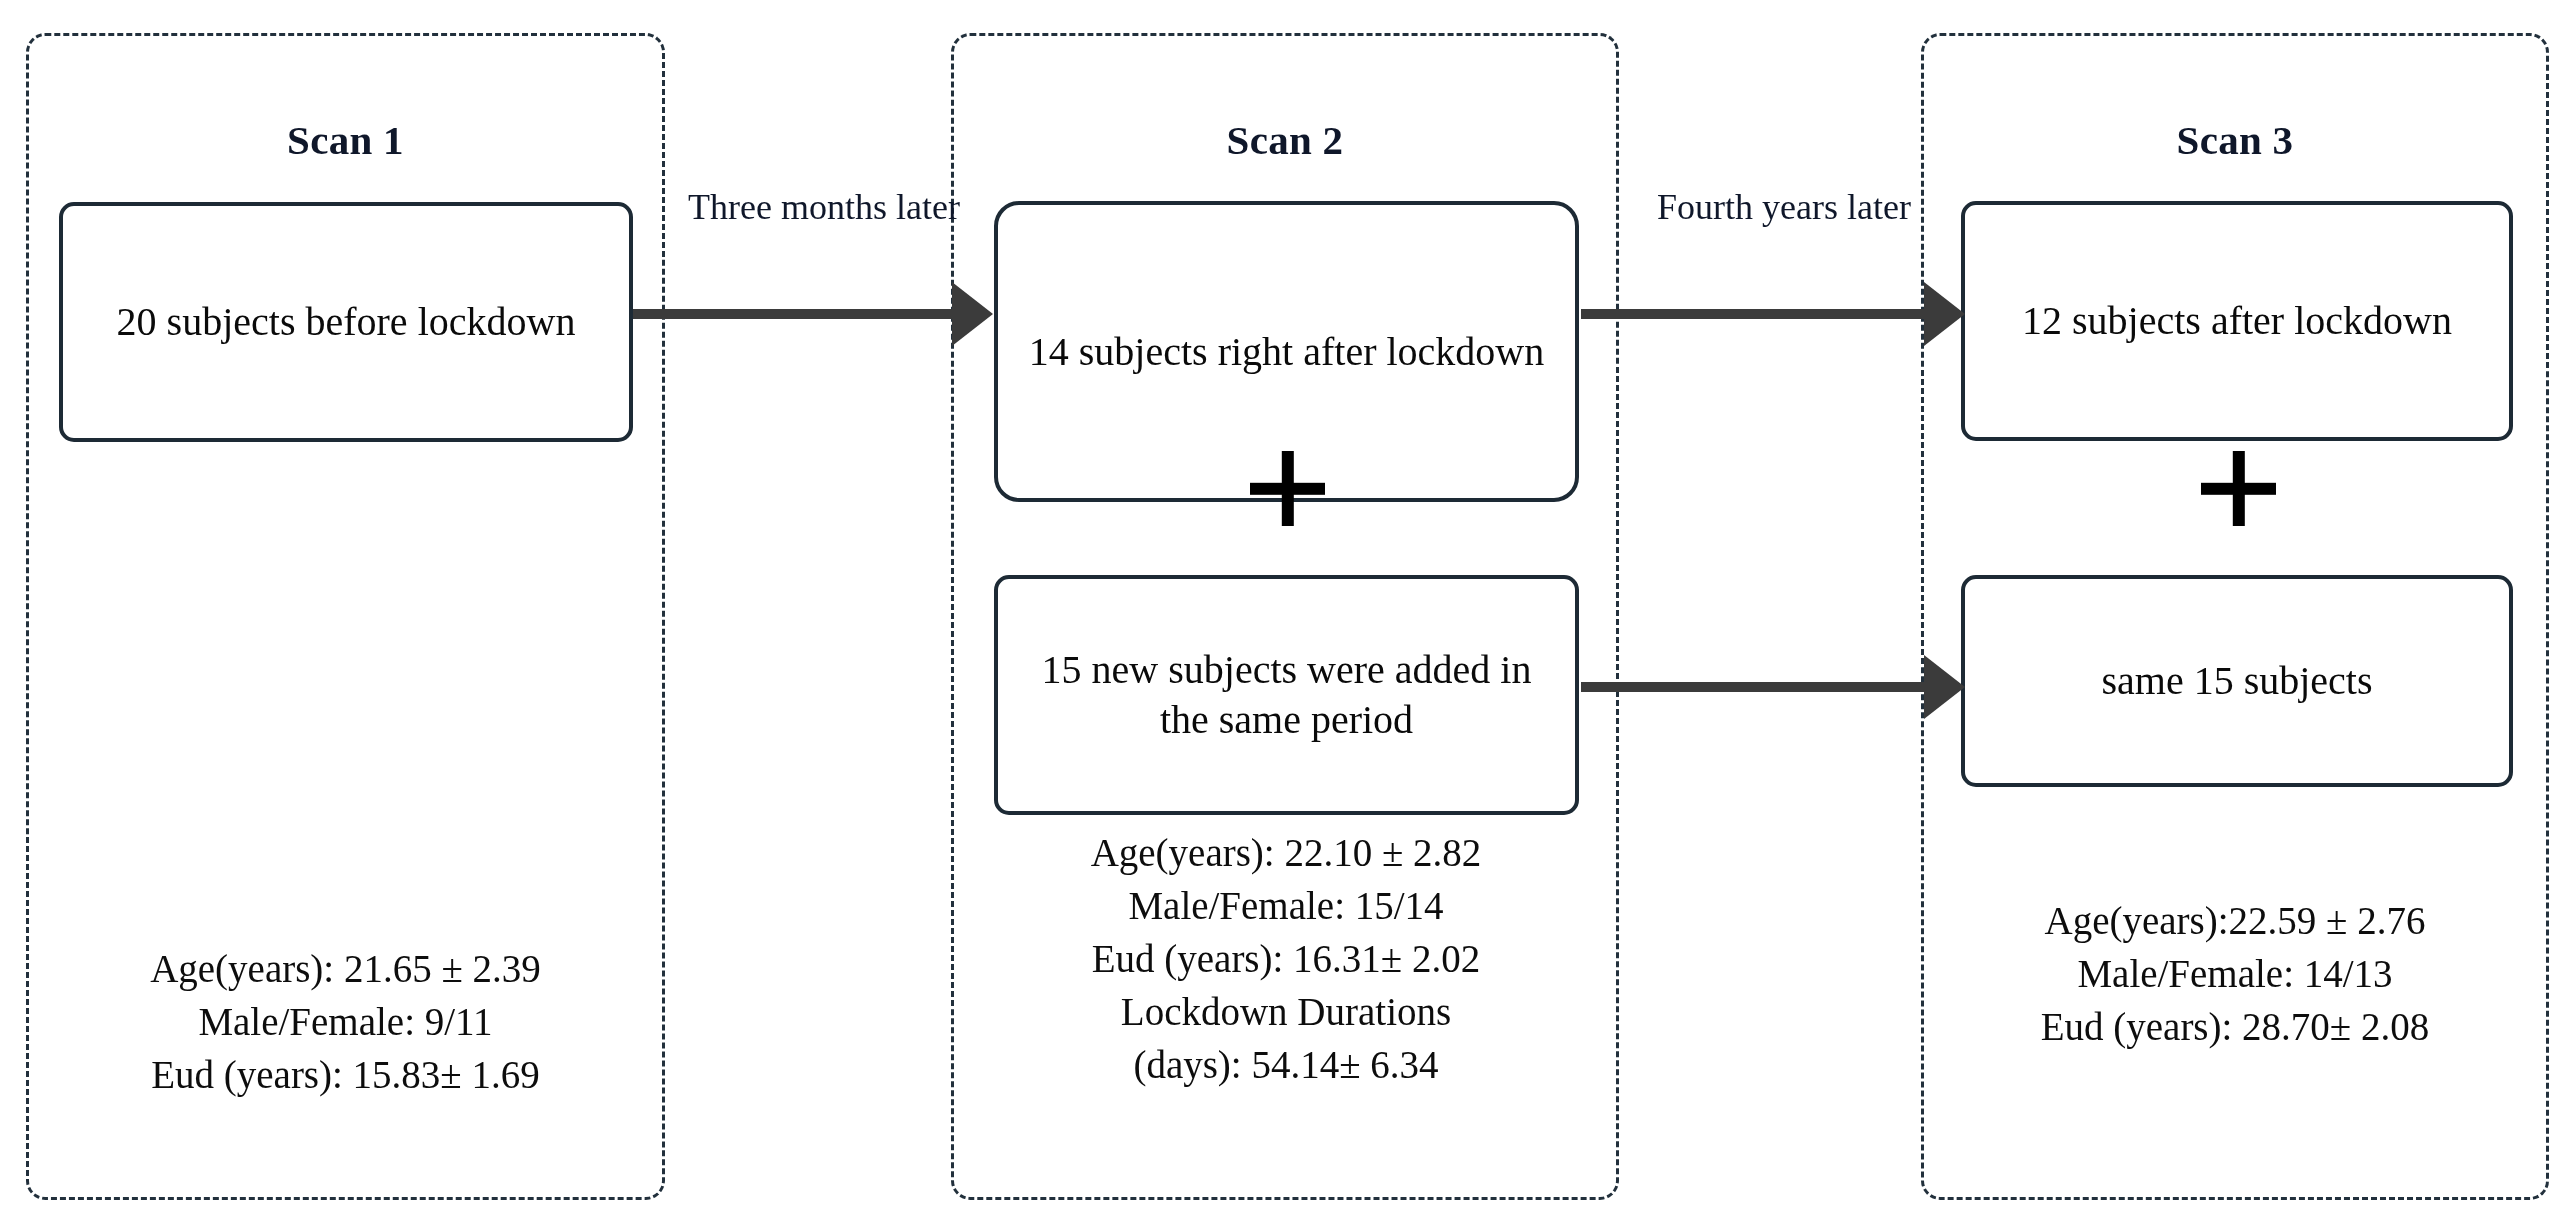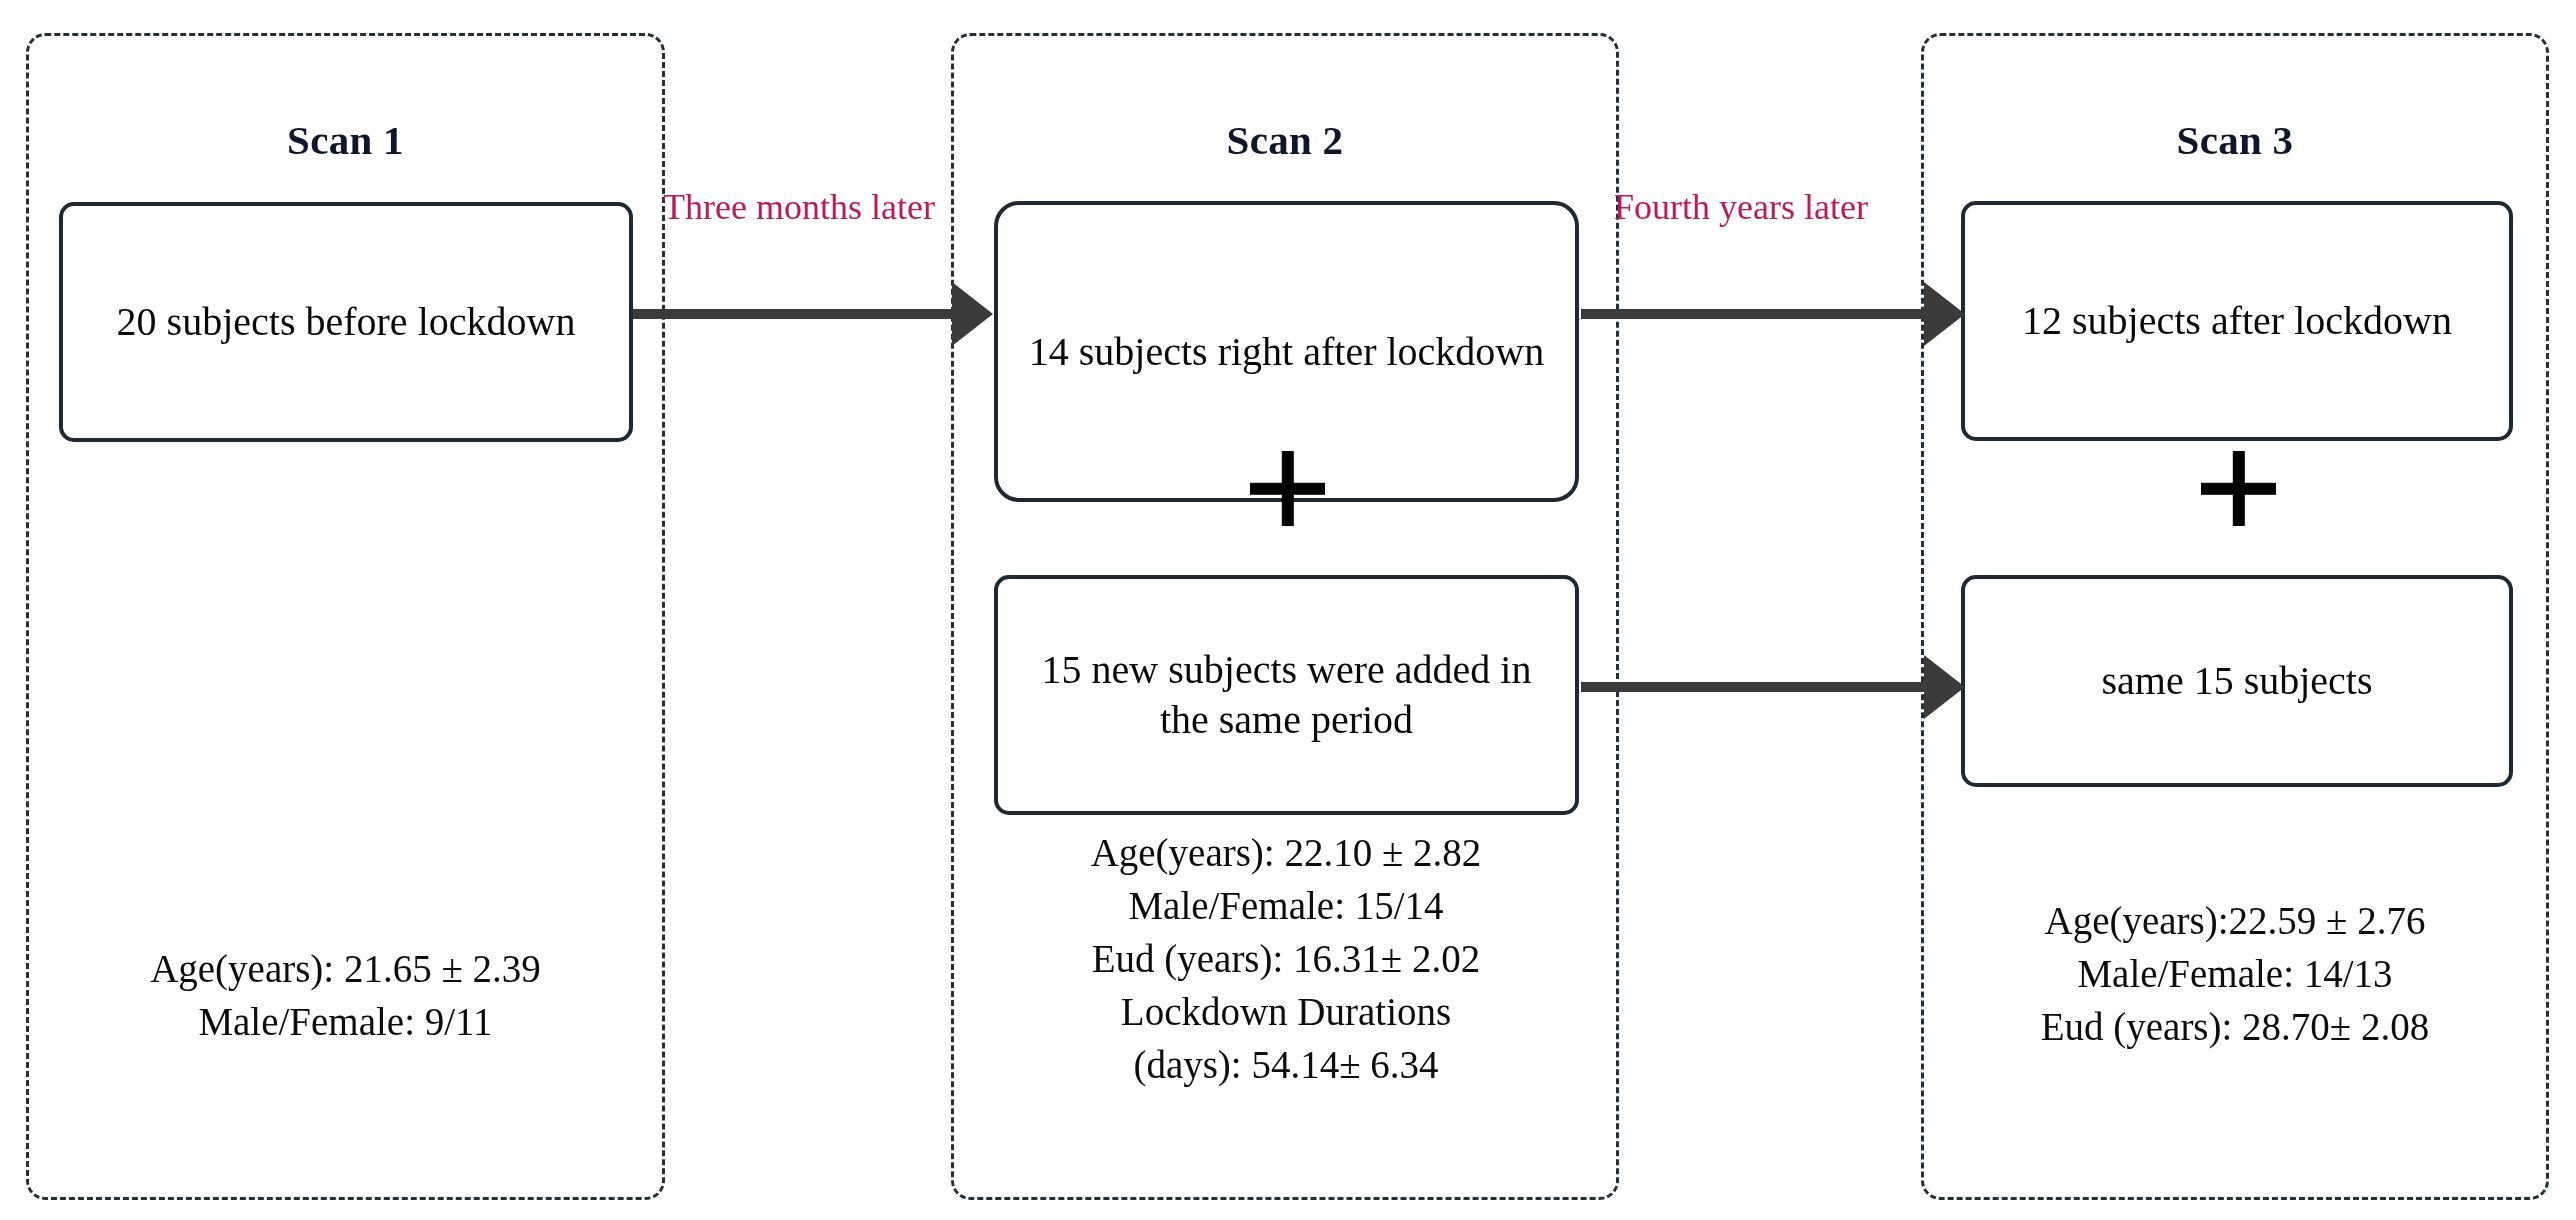--- a/index.html
+++ b/index.html
@@ -122,24 +122,24 @@
     border-bottom: 32px solid transparent;
     border-left: 41px solid #3b3b3b;
   }
   #arrow-1 { left: 633px;  top: 309px; width: 360px; }
   #arrow-2 { left: 1581px; top: 309px; width: 384px; }
   #arrow-3 { left: 1581px; top: 682px; width: 384px; }
 
   
   .arrow-label {
     position: absolute;
-    text-align: left;
+    text-align: right;
     font-size: 36px;
     line-height: 1.25;
-    color: #be185d;
+    color: #0f172a;
   }
   #arrow-label-1 { left: 663px;  top: 185px; width: 297px; }
   #arrow-label-2 { left: 1614px; top: 185px; width: 297px; }
 
   
   .stats-block {
     position: absolute;
     text-align: center;
     font-size: 39px;
     line-height: 1.36;
@@ -157,20 +157,21 @@
 
   <div class="scan-column" id="scan-col-1">
     <div class="scan-title">Scan 1</div>
   </div>
 
   <div class="node-box" id="box-s1-top">20 subjects before lockdown</div>
 
   <div class="stats-block" id="stats-1">
     <span class="stats-line">Age(years): 21.65 ± 2.39</span>
     <span class="stats-line">Male/Female: 9/11</span>
+    <span class="stats-line">Eud (years): 15.83± 1.69</span>
   </div>
 
   <div class="scan-column" id="scan-col-2">
     <div class="scan-title">Scan 2</div>
   </div>
 
   <div class="node-box" id="box-s2-top">14 subjects right after lockdown</div>
 
   <div class="plus-sign" id="plus-scan2"></div>
 

